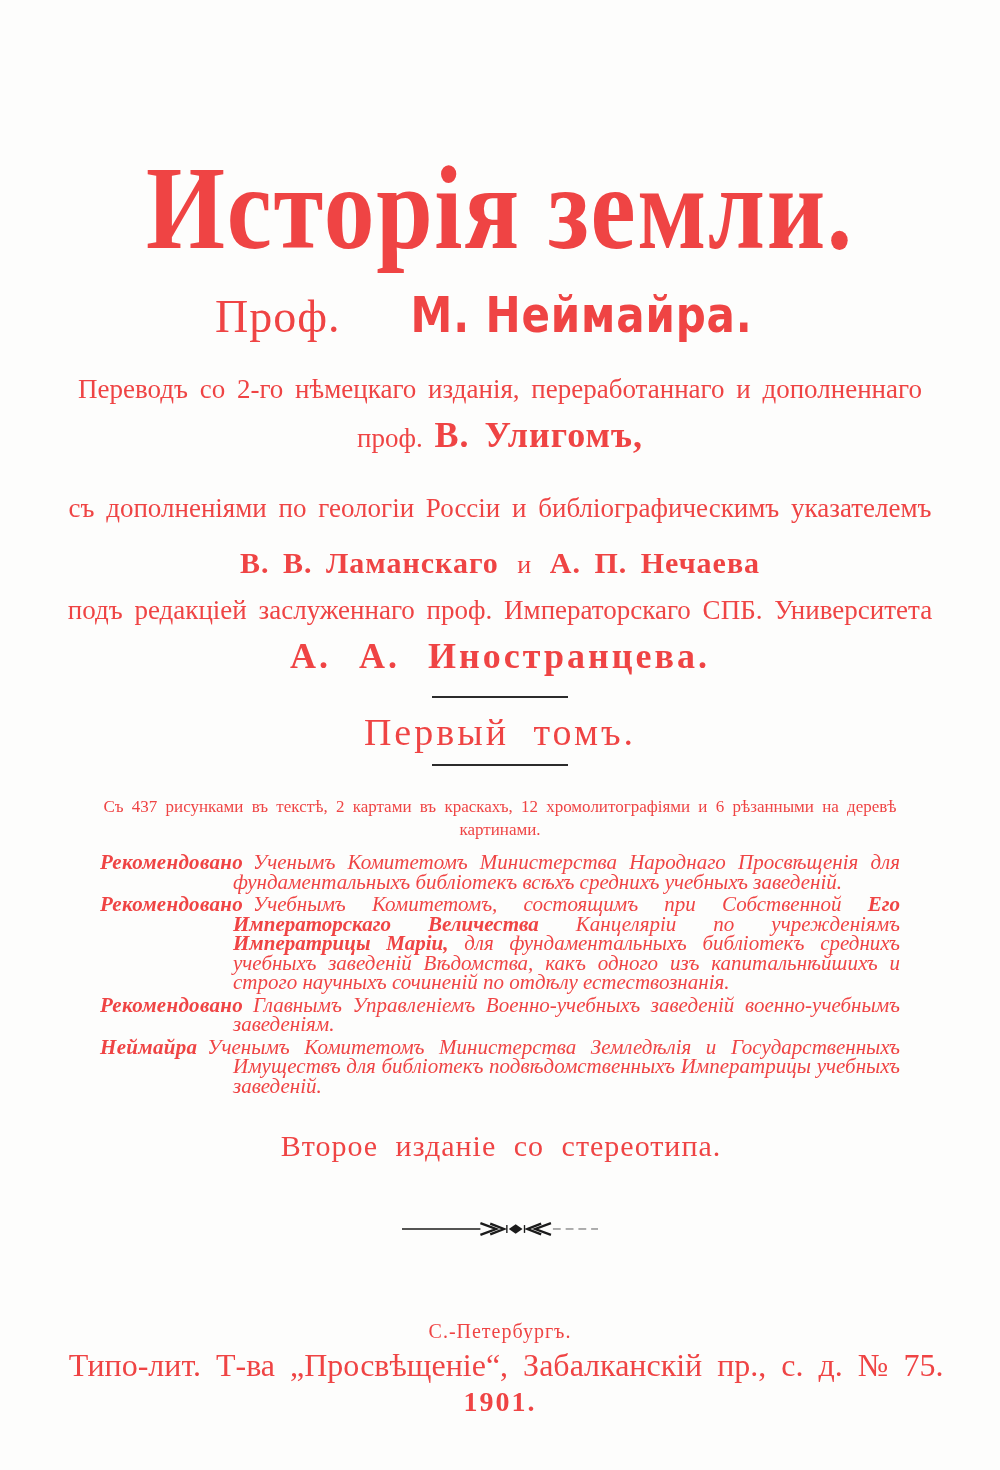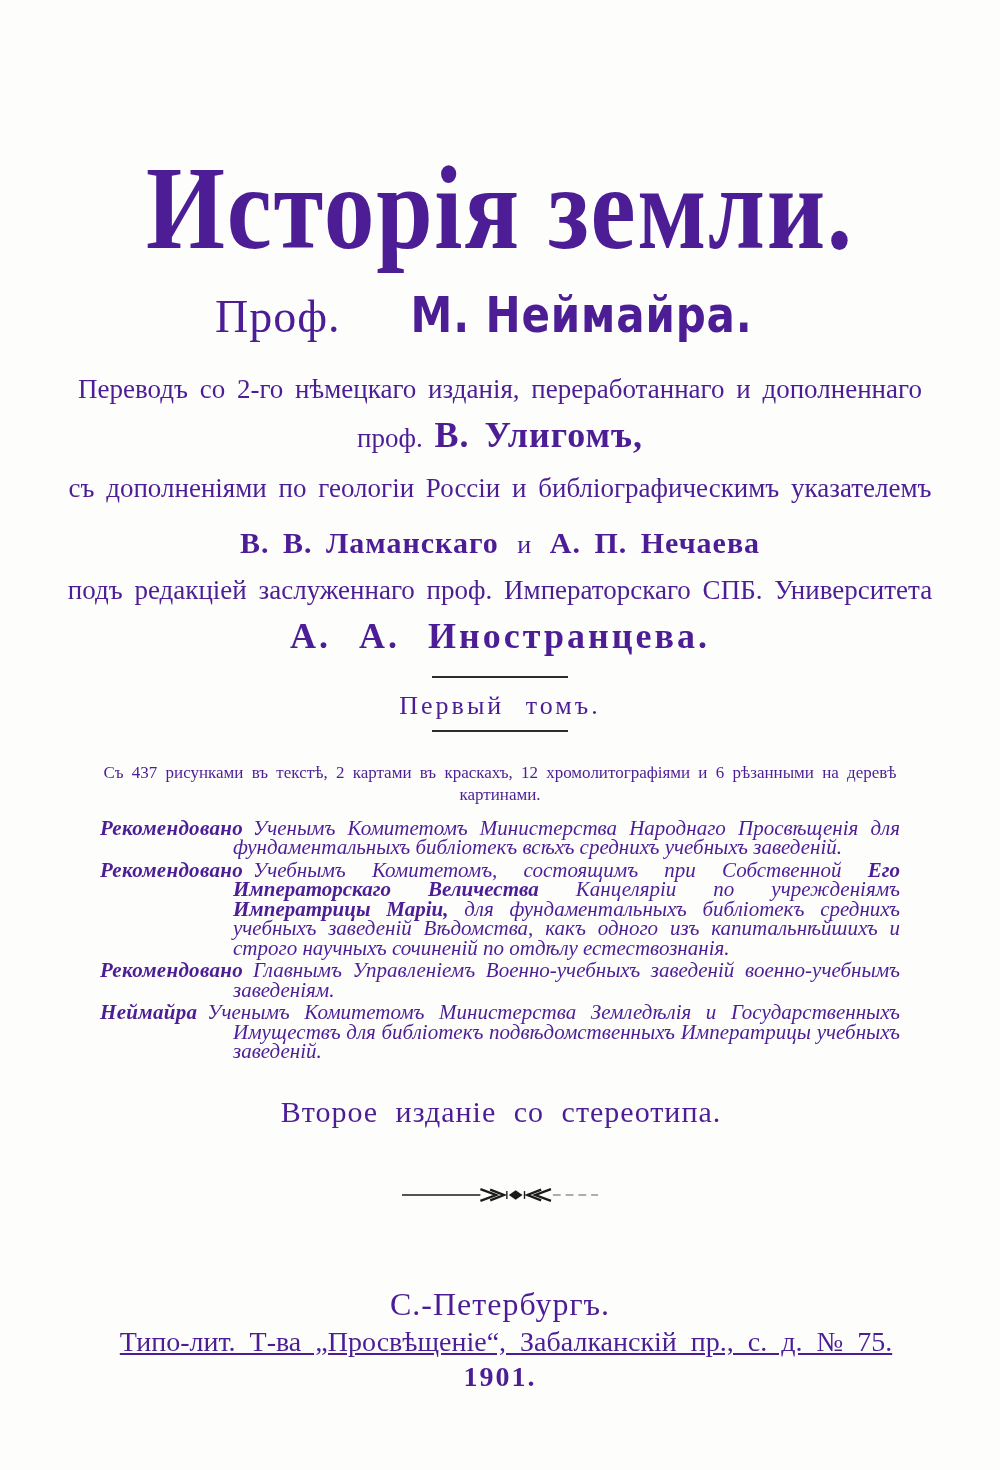--- a/index.html
+++ b/index.html
@@ -2,21 +2,21 @@
 <html><head>
 <meta charset="utf-8">
 <style>
   html, body { margin: 0; padding: 0; background: #ffffff; }
   .page {
     position: relative;
     width: 1000px;
     height: 1470px;
     margin: 0 auto;
     background: #fdfdfc;
-    color: #4c1d95;
+    color: #ef4444;
     font-family: "Liberation Serif", serif;
     text-align: center;
     overflow: hidden;
   }
   .title {
     margin: 0;
     padding-top: 150px;
     font-size: 118px;
     line-height: 1.0;
     font-weight: bold;
@@ -39,21 +39,21 @@
     font-weight: bold;
     font-size: 50px;
     letter-spacing: 1px;
     transform: scaleX(0.84);
     transform-origin: 50% 60%;
   }
   .mid-line { margin: 0; font-size: 27px; line-height: 1.2; word-spacing: 5px; white-space: nowrap; }
   .trans1 { margin-top: 30px; }
   .trans2 { margin-top: 9px; }
   .translator-name { font-weight: bold; font-size: 36px; letter-spacing: 1px; }
-  .suppl { margin-top: 14px; }
+  .suppl { margin-top: 34px; }
   .suppl-names { margin-top: 21px; font-size: 30px; }
   .suppl-name { font-weight: bold; letter-spacing: 1px; }
   .conj { font-size: 26px; padding: 0 6px; }
   .editor-line { margin-top: 13px; }
   .editor-name {
     margin: 9px 0 0 0;
     font-size: 36px;
     font-weight: bold;
     letter-spacing: 3px;
     word-spacing: 16px;
@@ -62,21 +62,21 @@
   .short-rule {
     width: 136px;
     height: 2px;
     background: #2c2c2c;
     margin: 0 auto;
   }
   .rule-top { margin-top: 17px; }
   .rule-bottom { margin-top: 9px; }
   .volume {
     margin: 12px 0 0 0;
-    font-size: 26px;
+    font-size: 38px;
     line-height: 1.2;
     letter-spacing: 3px;
     word-spacing: 12px;
   }
   .illustrations {
     margin: 30px auto 0 auto;
     max-width: 852px;
     font-size: 17px;
     line-height: 1.32;
     word-spacing: 4px;
@@ -103,30 +103,29 @@
   .edition {
     margin: 32px 0 0 2px;
     font-size: 30px;
     line-height: 1.2;
     word-spacing: 9px;
     letter-spacing: 1px;
   }
   .divider-wrap { margin-top: 56px; height: 18px; }
   .imprint-city {
     margin: 82px 0 0 0;
-    font-size: 32px;
+    font-size: 20px;
     line-height: 1.15;
     letter-spacing: 1px;
   }
   .imprint-publisher {
     margin: 3px 0 0 12px;
-    font-size: 28px;
+    font-size: 32px;
     line-height: 1.2;
     word-spacing: 7px;
-    text-decoration: underline;
   }
   .imprint-year {
     margin: 2px 0 0 0;
     font-size: 28px;
     font-weight: bold;
     letter-spacing: 2px;
   }
 </style>
 </head>
 <body>

